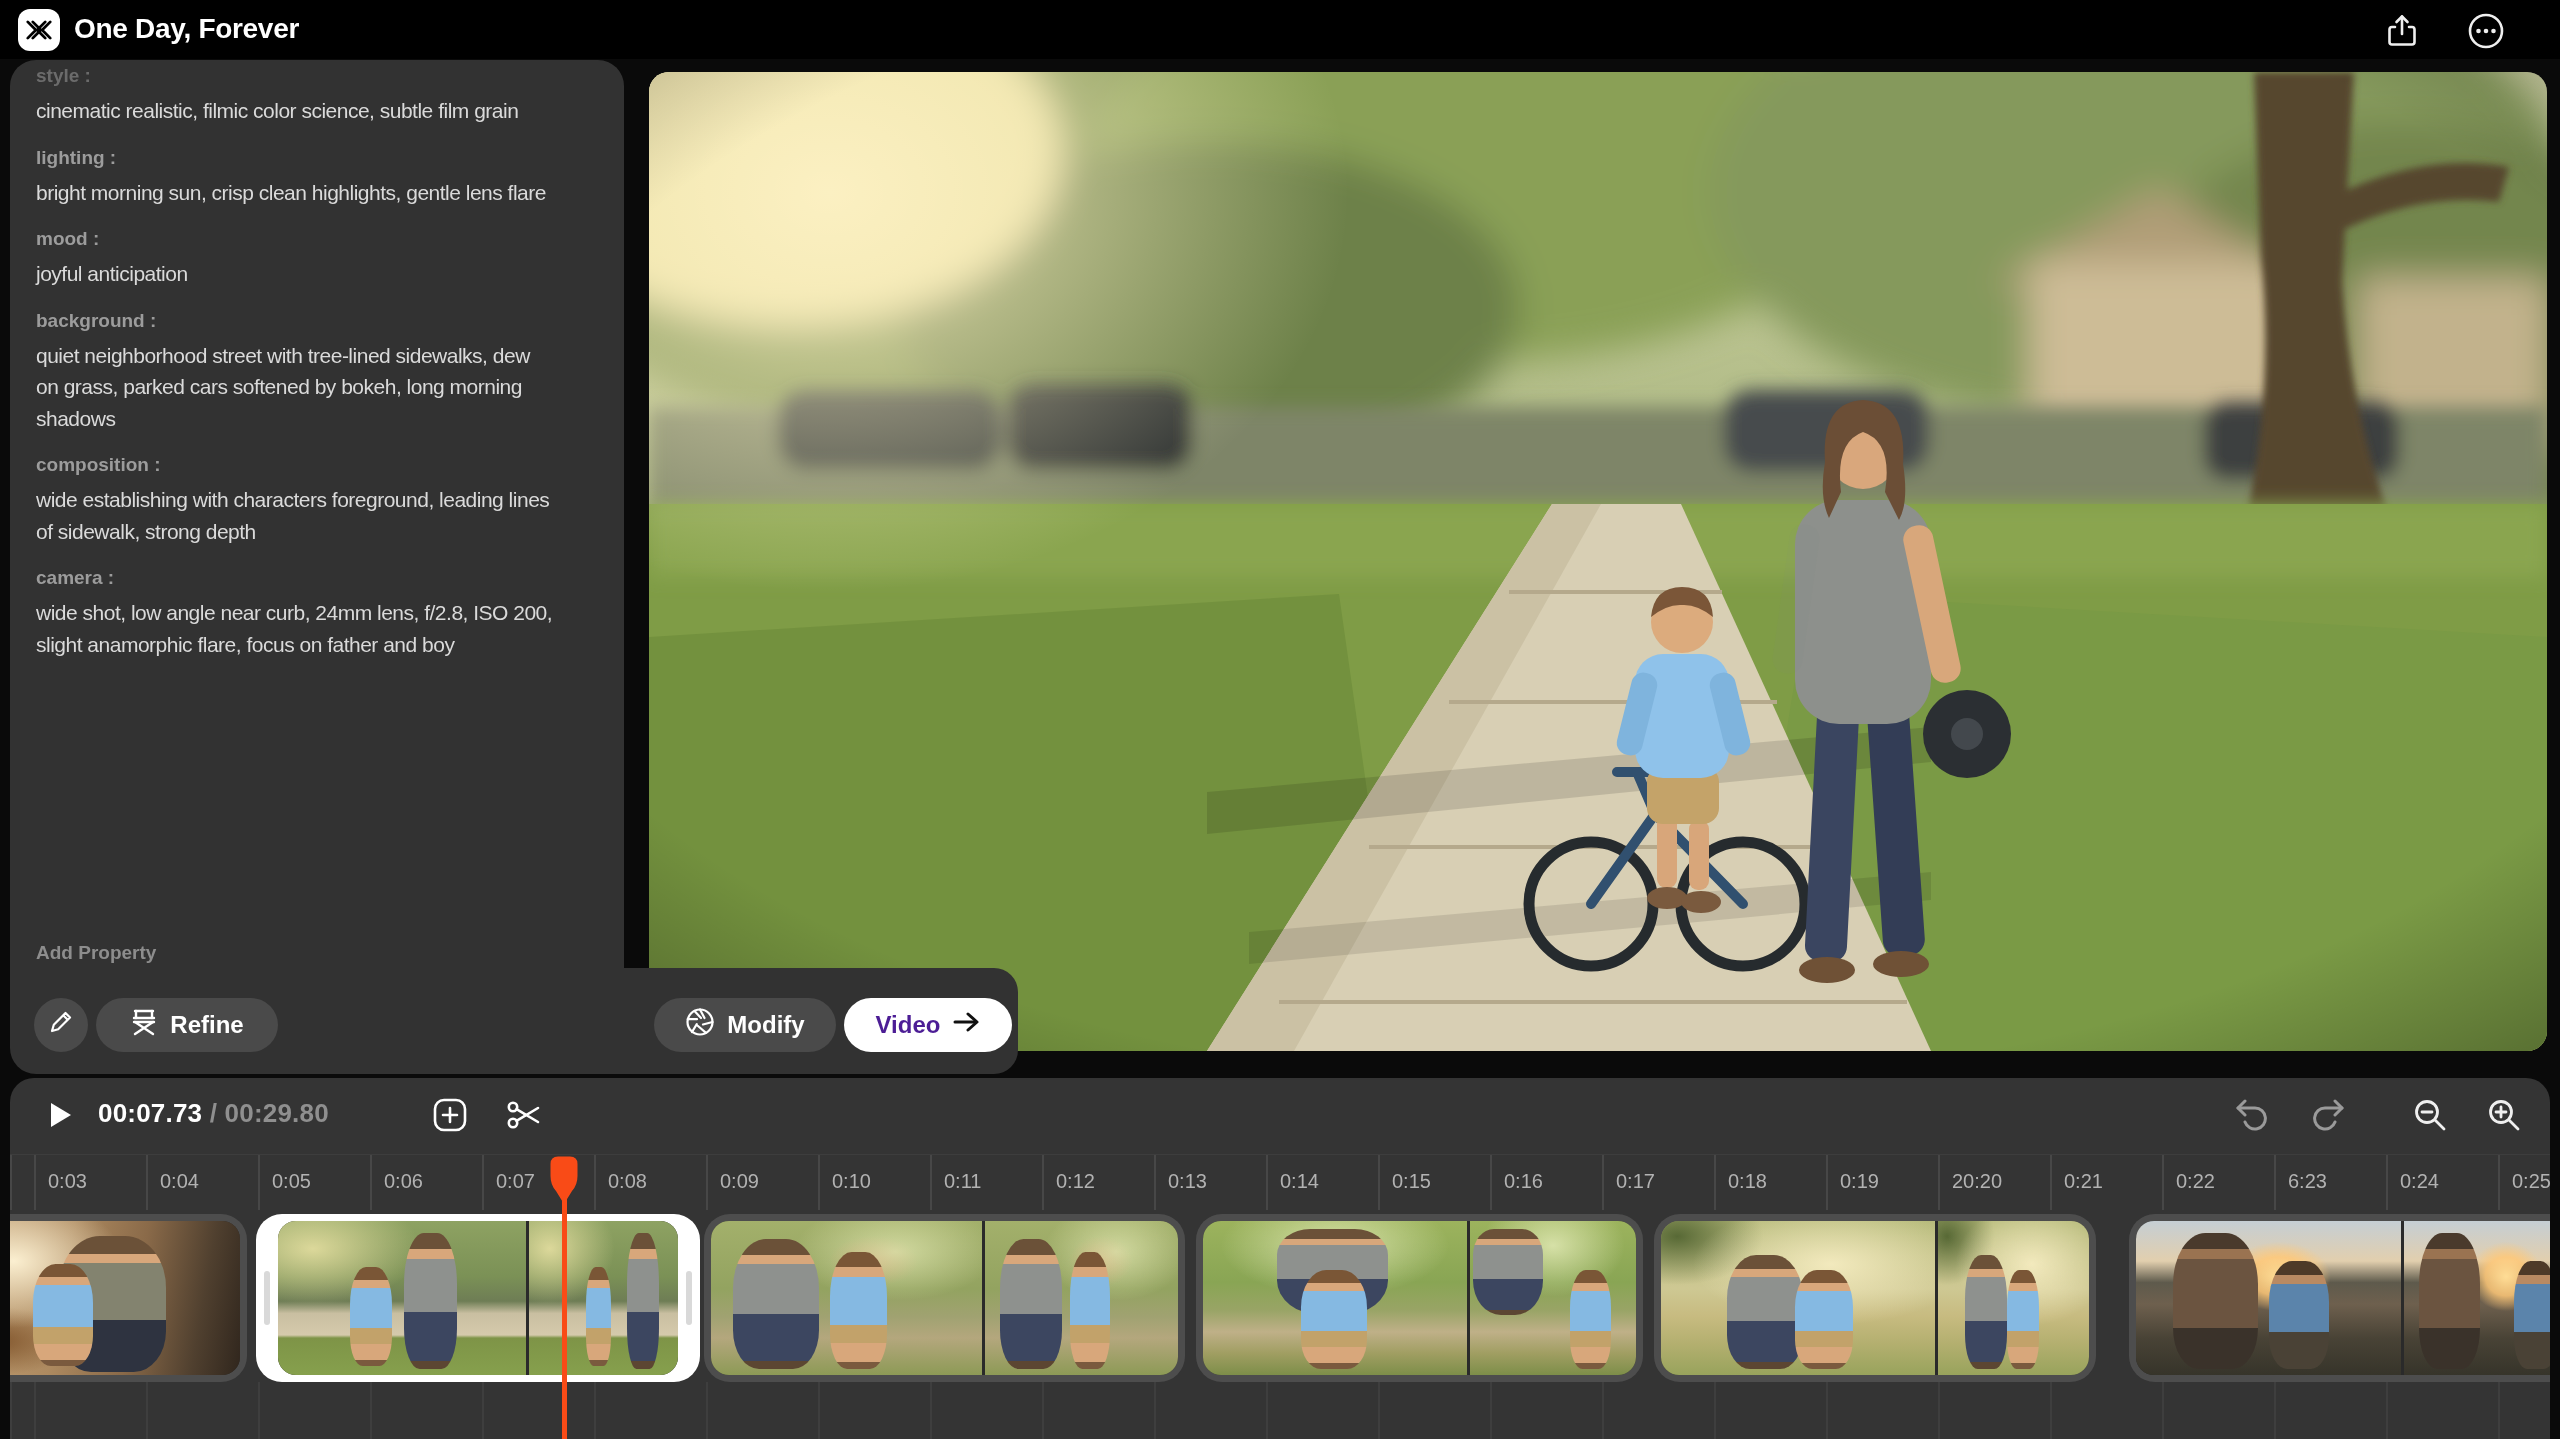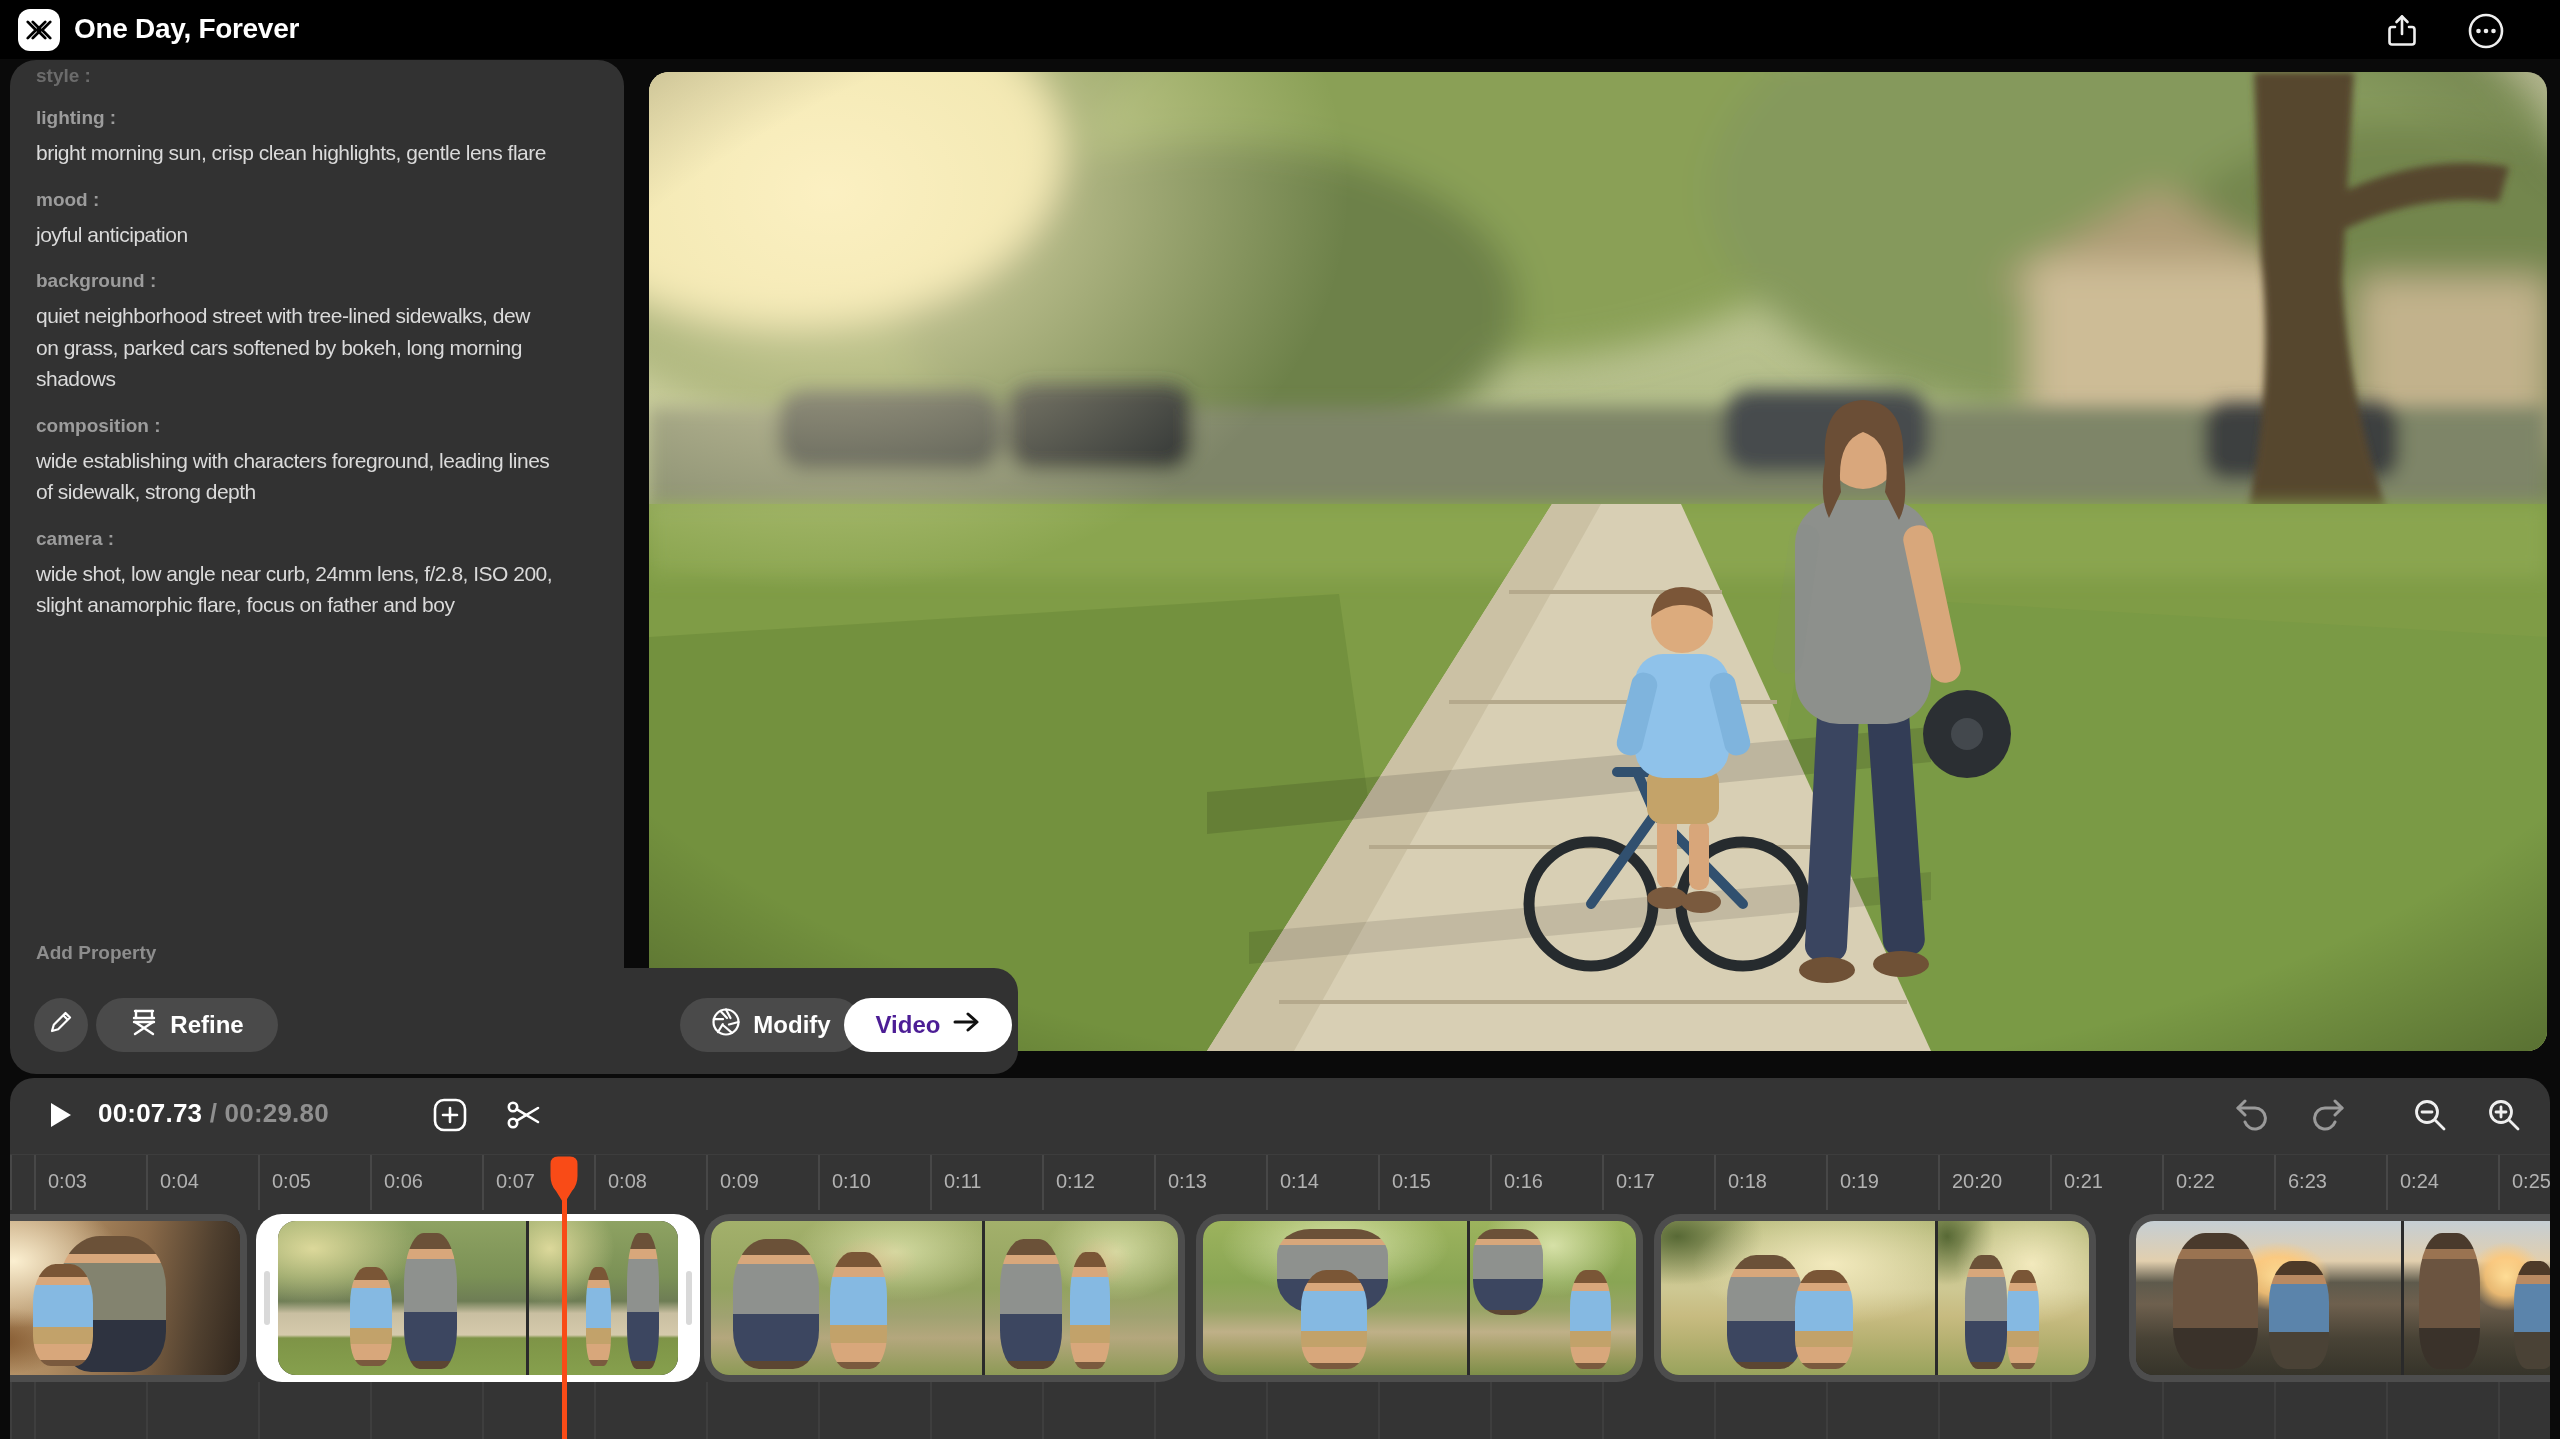--- a/index.html
+++ b/index.html
@@ -18,21 +18,21 @@
   
   .prompt-card{position:absolute;left:10px;top:60px;width:614px;height:1014px;background:#323232;border-radius:26px 26px 0 26px;padding:14px 26px 22px 26px;overflow:hidden;}
   .prompt-ext{position:absolute;left:624px;top:968px;width:394px;height:106px;background:#323232;border-radius:0 24px 24px 0;}
   .prop-label{font-size:19px;font-weight:700;color:#9c9c9c;margin:20px 0 8px 0;}
   .prop-label.first{margin-top:-9px;opacity:.55;}
   .prop-value{font-size:21px;font-weight:400;color:#dadada;letter-spacing:-0.5px;line-height:1.5;white-space:pre-line;}
   .add-prop{position:absolute;left:36px;top:942px;font-size:19px;font-weight:700;color:#8d8d8d;cursor:pointer;}
   .pill{position:absolute;top:998px;height:54px;border-radius:27px;background:#4a4a4a;color:#fff;display:flex;align-items:center;justify-content:center;gap:12px;font-size:24px;font-weight:700;cursor:pointer;}
   .btn-edit{left:34px;width:54px;border-radius:50%;padding:0;}
   .btn-refine{left:96px;width:182px;}
-  .btn-modify{left:680px;width:182px;z-index:5;}
+  .btn-modify{left:654px;width:182px;z-index:5;}
   .btn-video{left:844px;width:168px;background:#fff;color:#4c1d95;z-index:5;}
 
   
   .photo-wrap{position:absolute;left:649px;top:72px;width:1898px;height:979px;border-radius:20px;overflow:hidden;background:#222;}
   .photo-wrap svg{display:block;}
 
   
   .tl-card{position:absolute;left:10px;top:1078px;width:2540px;height:361px;background:#343434;border-radius:24px 24px 0 0;overflow:hidden;}
   .tl-controls{position:absolute;left:0;top:0;width:100%;height:74px;}
   .tl-btn{position:absolute;top:17px;width:40px;height:40px;display:flex;align-items:center;justify-content:center;color:#efefef;cursor:pointer;}
@@ -206,20 +206,21 @@
         <path d="M1176,390 Q1172,330 1214,328 Q1258,330 1254,392 Q1260,430 1250,448 L1236,420 Q1244,370 1214,360 Q1186,370 1192,420 L1180,446 Q1170,425 1176,390 Z" fill="#6b4e36"></path>
       </g>
       <ellipse cx="180" cy="120" rx="520" ry="400" fill="url(#glow)"></ellipse>
       <rect width="1898" height="979" fill="url(#vig)"></rect>
     </svg>
   </div>
 
   <div class="prompt-ext"></div>
   <div class="prompt-card">
     <div class="prop-label first">style :</div>
+    <div class="prop-value">cinematic realistic, filmic color science, subtle film grain</div>
     <div class="prop-label">lighting :</div>
     <div class="prop-value">bright morning sun, crisp clean highlights, gentle lens flare</div>
     <div class="prop-label">mood :</div>
     <div class="prop-value">joyful anticipation</div>
     <div class="prop-label">background :</div>
     <div class="prop-value">quiet neighborhood street with tree-lined sidewalks, dew
 on grass, parked cars softened by bokeh, long morning
 shadows</div>
     <div class="prop-label">composition :</div>
     <div class="prop-value">wide establishing with characters foreground, leading lines

